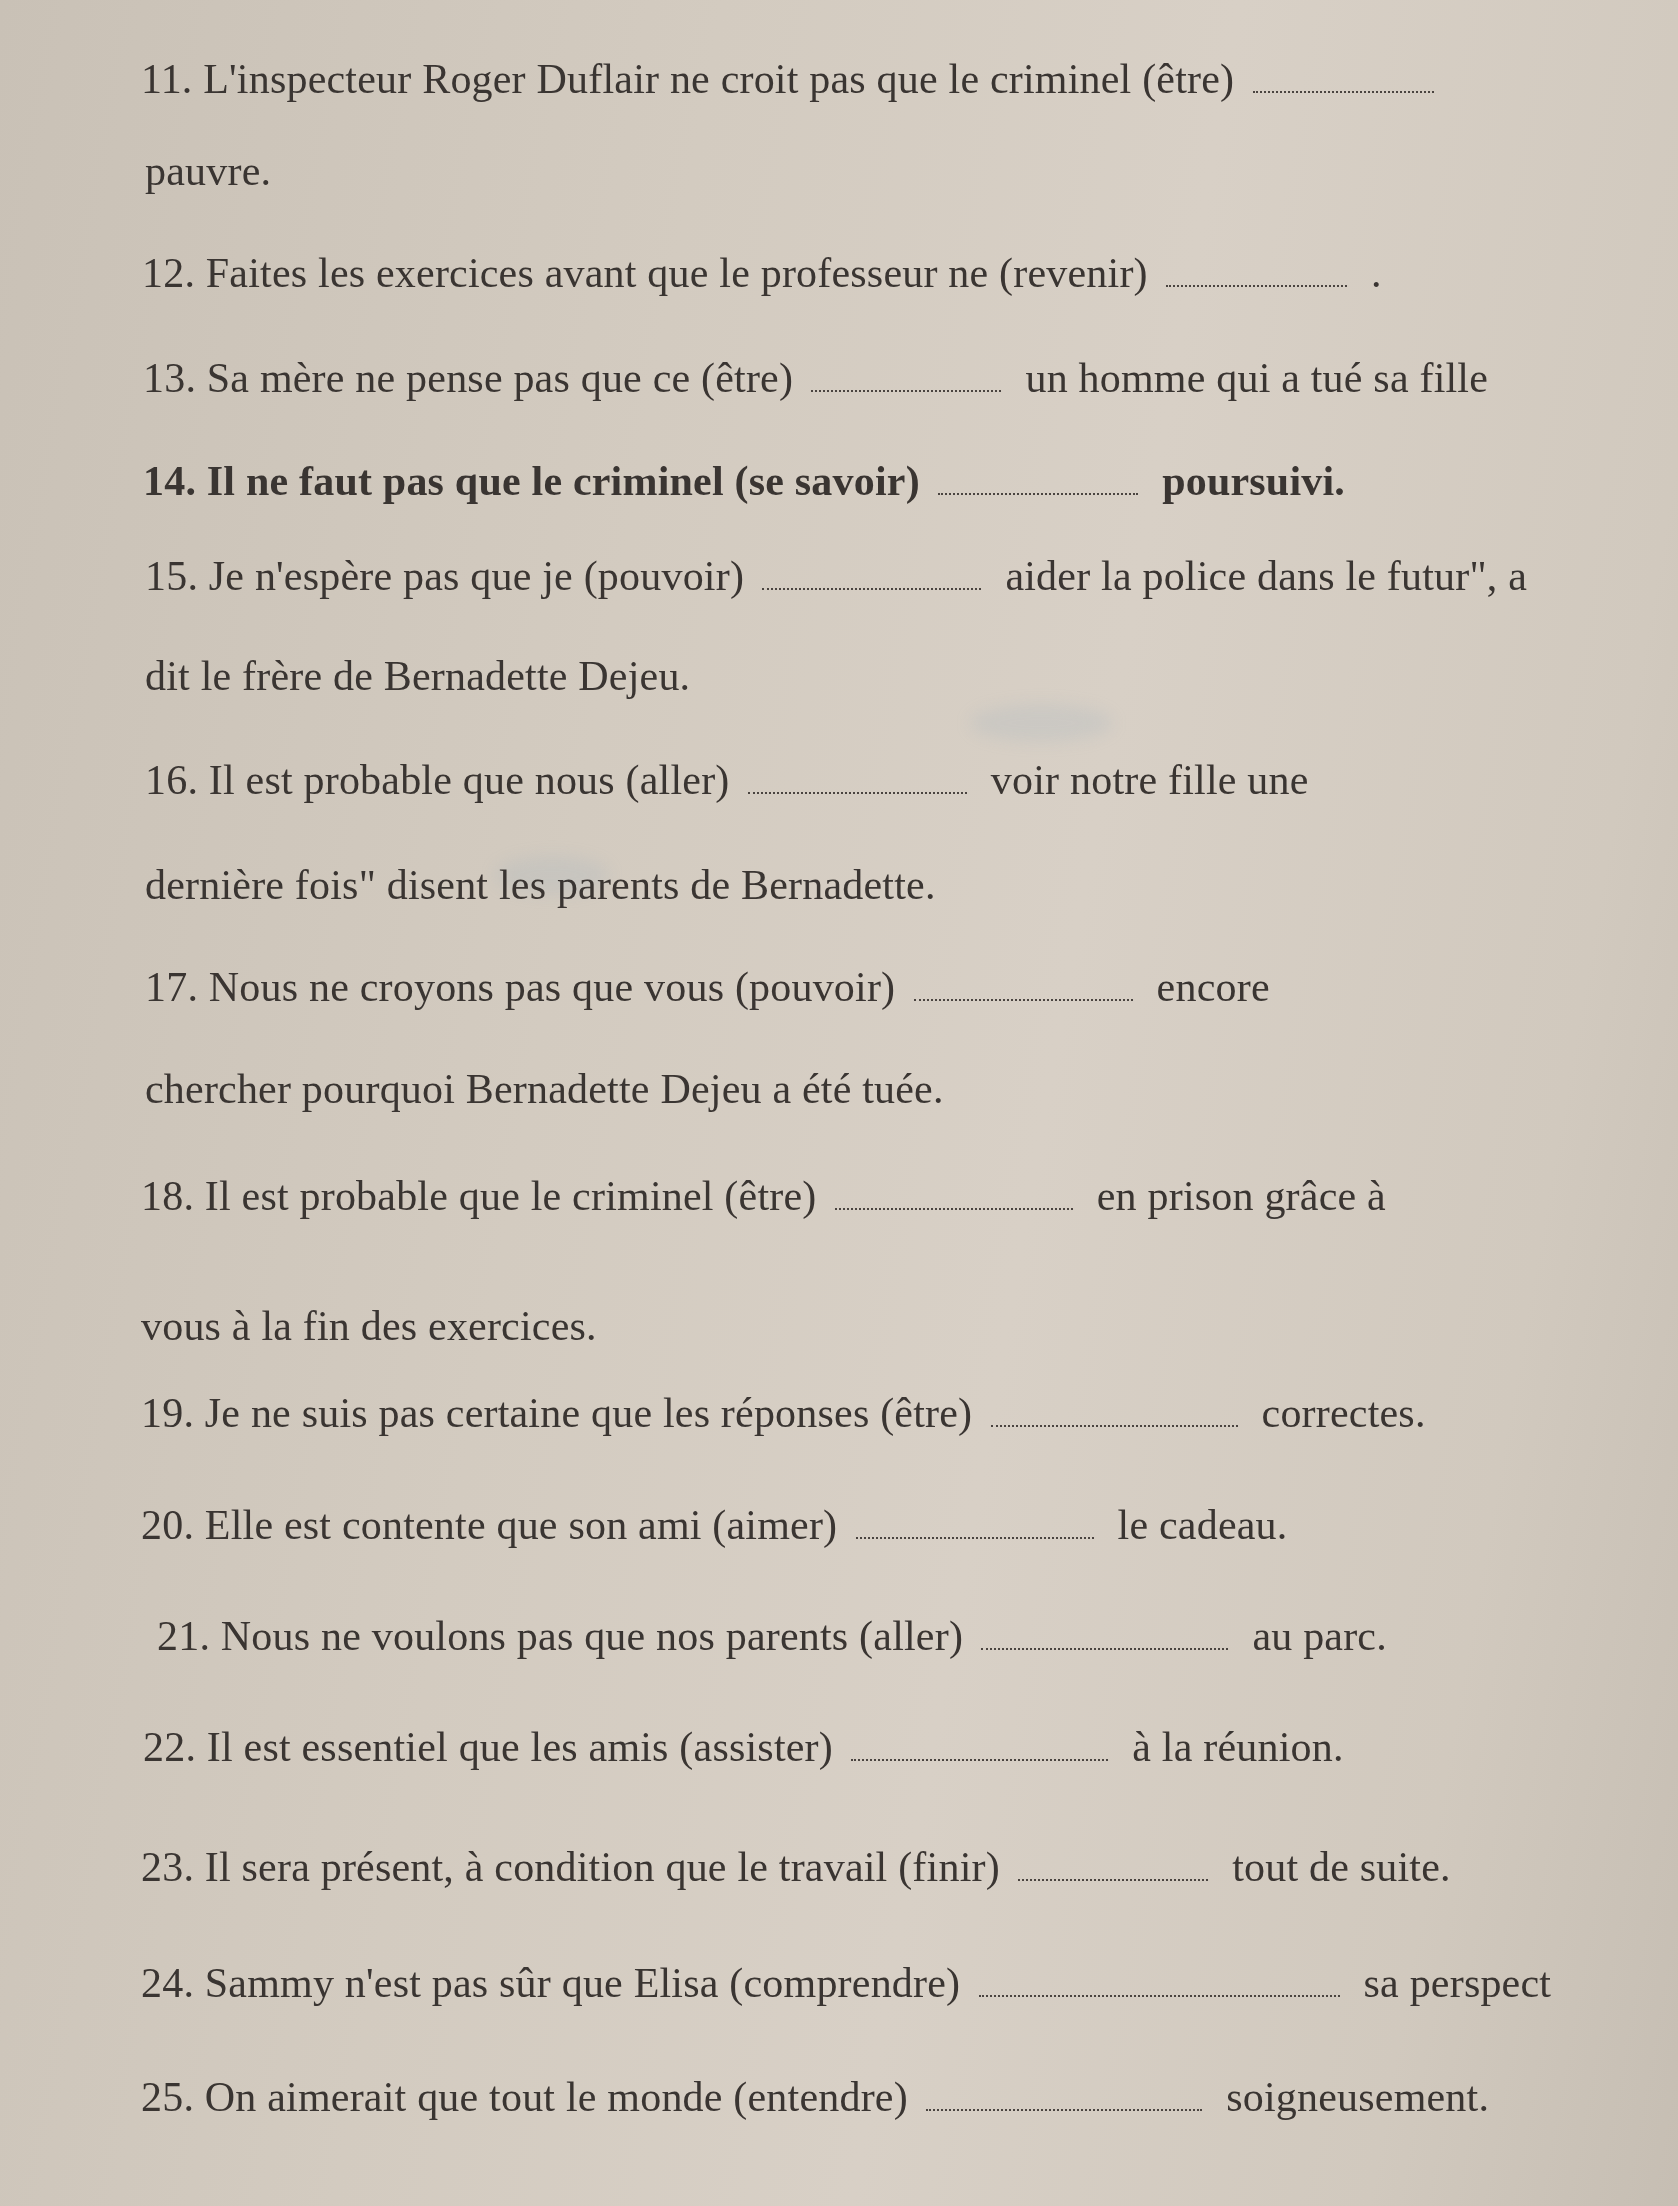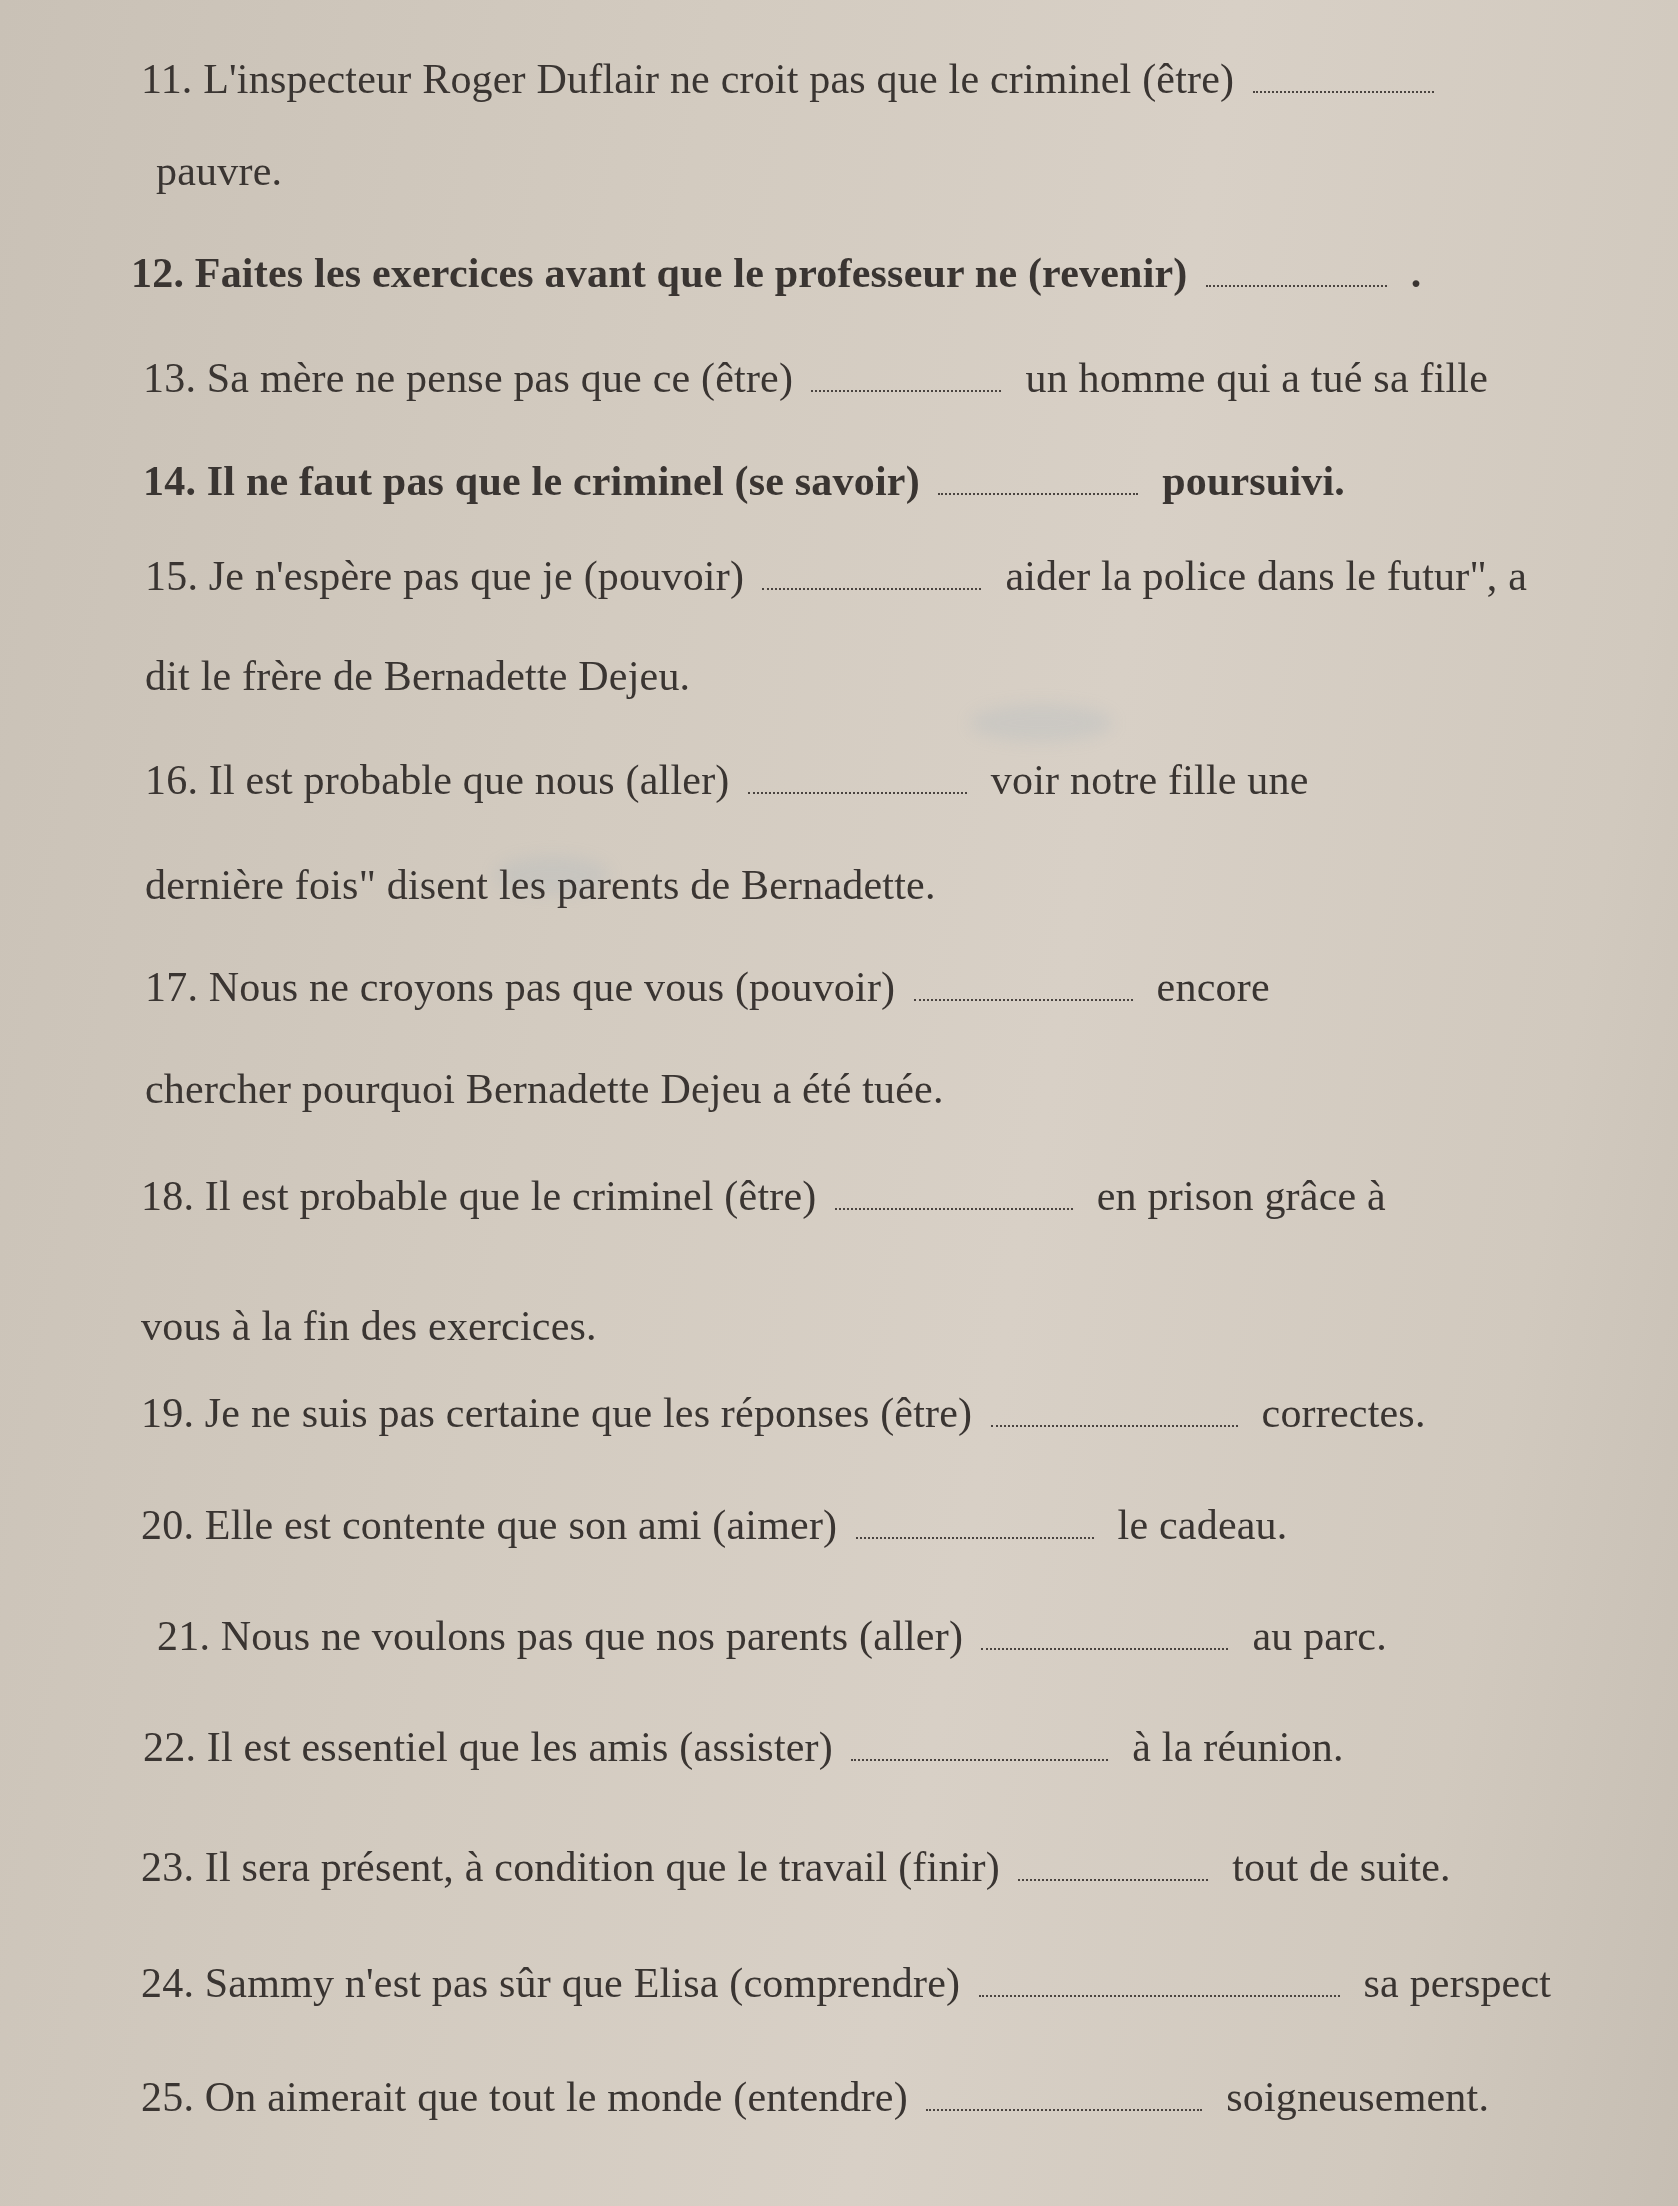--- a/index.html
+++ b/index.html
@@ -49,25 +49,25 @@
 
 <div class="sheet">
   <div class="smudge" style="left:970px; top:704px; width:143px; height:38px;"></div>
   <div class="smudge" style="left:495px; top:856px; width:114px; height:38px;"></div>
 
   <div class="line" style="left:141px; top:55px;">
     <span>11.</span>
     <span>L'inspecteur Roger Duflair ne croit pas que le criminel (être)</span>
     <span class="blank" style="width:181px;"></span>
   </div>
-  <div class="line" style="left:145px; top:147px;margin-left:11px;">
+  <div class="line" style="left:145px; top:147px;">
     <span>pauvre.</span>
   </div>
 
-  <div class="line" style="left:131px; top:249px;font-weight:bold;">
+  <div class="line" style="left:142px; top:249px;">
     <span>12.</span>
     <span>Faites les exercices avant que le professeur ne (revenir)</span>
     <span class="blank" style="width:181px;"></span>
     <span>.</span>
   </div>
 
   <div class="line" style="left:143px; top:354px;">
     <span>13.</span>
     <span>Sa mère ne pense pas que ce (être)</span>
     <span class="blank" style="width:190px;"></span>

